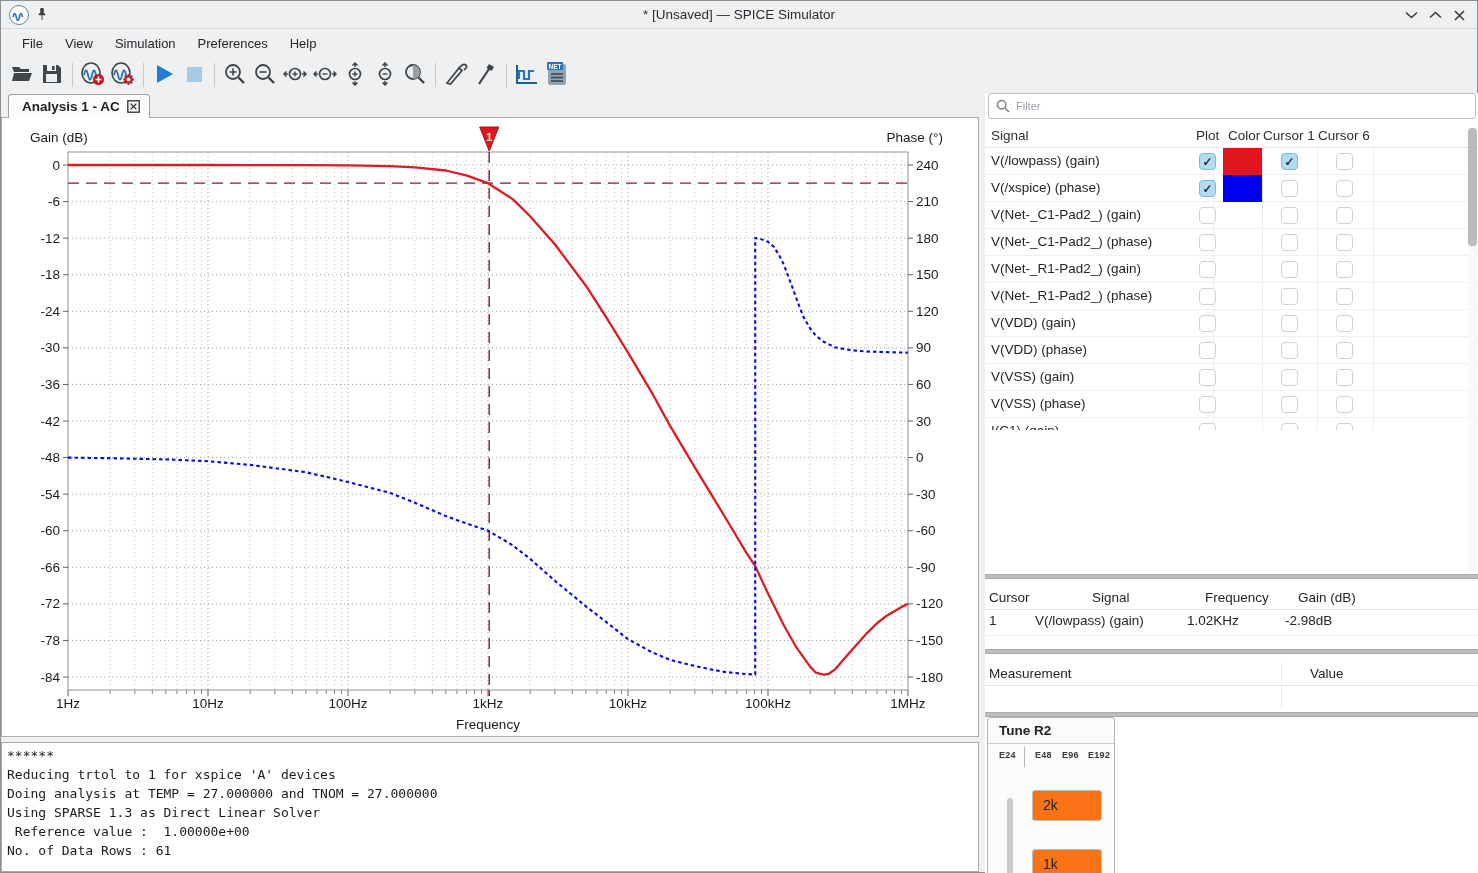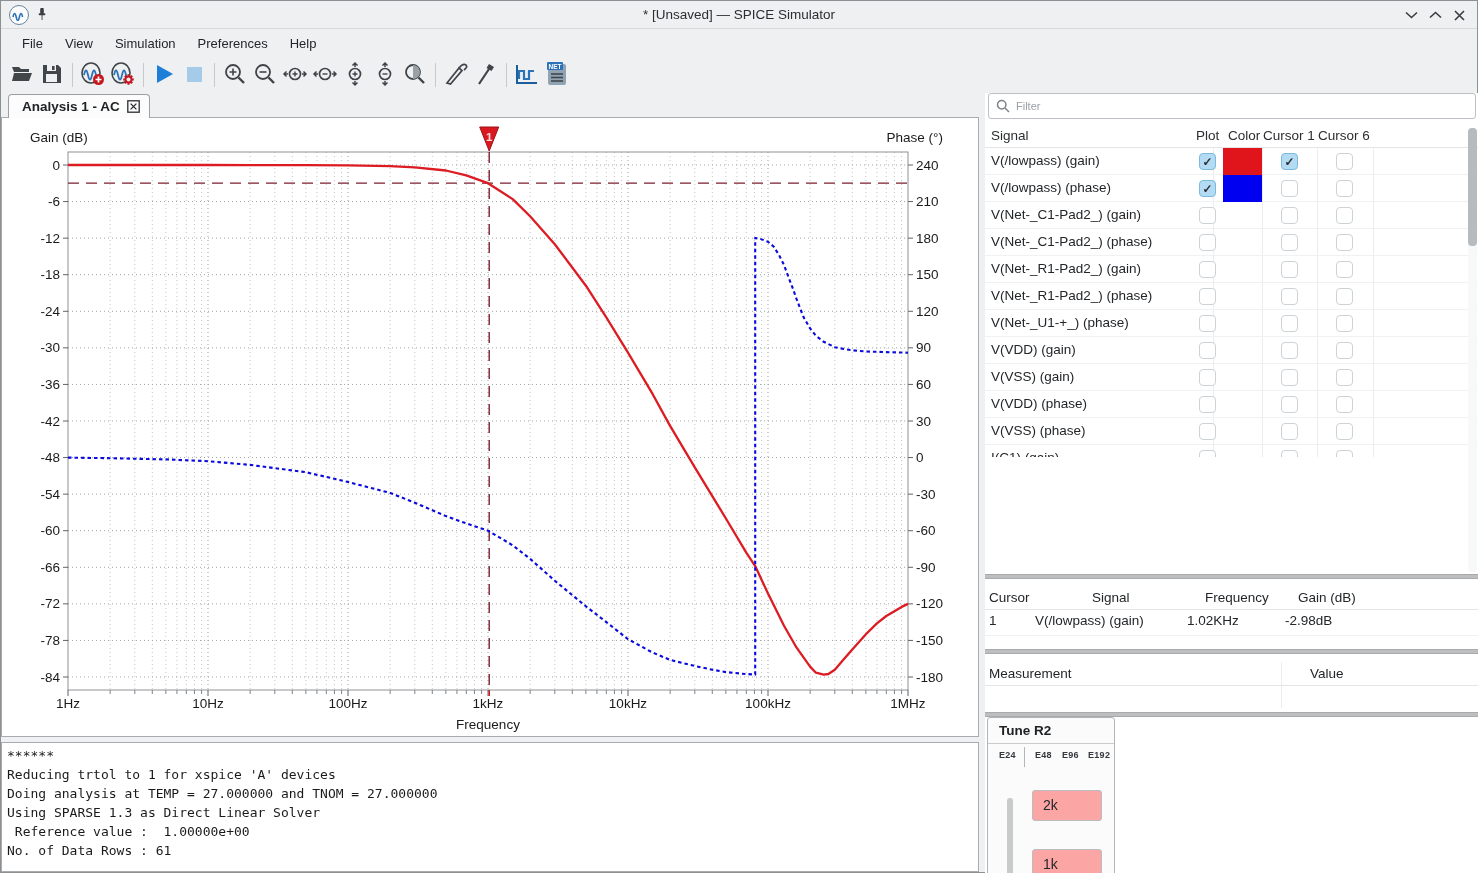--- a/index.html
+++ b/index.html
@@ -65,21 +65,21 @@
 
   
   #tune-area { position:absolute; left:0; top:529px; width:494px; height:252px; background:#fff; }
   #tune-panel { position:absolute; left:2px; top:0px; width:128px; height:252px; background:#fbfbfc; border:1px solid #b2b5b8; border-radius:3px; }
   #tune-title { height:26px; line-height:26px; padding-left:11px; font-weight:bold; font-size:13.5px; color:#202326; border-bottom:1px solid #c9cccf; }
   #tune-tabs { position:relative; height:26px; }
   .etab { position:absolute; top:6px; font-size:9px; font-weight:bold; color:#34383c; letter-spacing:0.3px; }
   #etab-div { position:absolute; left:36px; top:3px; width:1px; height:20px; background:#b4b7ba; }
   #tune-slider { position:absolute; left:15px; top:80px; width:14px; height:126px; }
   #slider-track-top { position:absolute; left:4px; top:0; width:6px; height:100%; background:#c9cacc; border-radius:3px; }
-  .tune-field { position:absolute; left:44px; width:70px; height:31px; background:#fca5a5; border:1px solid #b9bdc1; border-radius:3px; font-size:14px; line-height:29px; padding-left:10px; color:#232629; }
+  .tune-field { position:absolute; left:44px; width:70px; height:31px; background:#f97316; border:1px solid #b9bdc1; border-radius:3px; font-size:14px; line-height:29px; padding-left:10px; color:#232629; }
 </style>
 </head>
 <body>
 
 <div id="win">
 
   <div id="menubar">
       <div class="menu-item">File</div>
       <div class="menu-item">View</div>
       <div class="menu-item">Simulation</div>
@@ -507,21 +507,21 @@
             <div class="colline" style="left: 228px;"></div>
             <div class="colline" style="left: 277px;"></div>
             <div class="colline" style="left: 332px;"></div>
             <div class="colline" style="left: 388px;"></div>
             <div class="cb checked" style="left: 214px;">✓</div>
             <div class="swatch" style="left: 238px; background: rgb(224, 21, 27);"></div>
             <div class="cb checked" style="left: 296px;">✓</div>
             <div class="cb" style="left: 351px;"></div>
           </div>
           <div class="sig-row">
-            <span class="sig-name">V(/lowpass) (phase)</span>
+            <span class="sig-name">V(/xspice) (phase)</span>
             <div class="colline" style="left: 228px;"></div>
             <div class="colline" style="left: 277px;"></div>
             <div class="colline" style="left: 332px;"></div>
             <div class="colline" style="left: 388px;"></div>
             <div class="cb checked" style="left: 214px;">✓</div>
             <div class="swatch" style="left: 238px; background: rgb(0, 0, 240);"></div>
             <div class="cb" style="left: 296px;"></div>
             <div class="cb" style="left: 351px;"></div>
           </div>
           <div class="sig-row">
@@ -558,51 +558,41 @@
             <span class="sig-name">V(Net-_R1-Pad2_) (phase)</span>
             <div class="colline" style="left: 228px;"></div>
             <div class="colline" style="left: 277px;"></div>
             <div class="colline" style="left: 332px;"></div>
             <div class="colline" style="left: 388px;"></div>
             <div class="cb" style="left: 214px;"></div>
             <div class="cb" style="left: 296px;"></div>
             <div class="cb" style="left: 351px;"></div>
           </div>
           <div class="sig-row">
-            <span class="sig-name">V(Net-_U1-+_) (phase)</span>
-            <div class="colline" style="left: 228px;"></div>
-            <div class="colline" style="left: 277px;"></div>
-            <div class="colline" style="left: 332px;"></div>
-            <div class="colline" style="left: 388px;"></div>
-            <div class="cb" style="left: 214px;"></div>
-            <div class="cb" style="left: 296px;"></div>
-            <div class="cb" style="left: 351px;"></div>
-          </div>
-          <div class="sig-row">
             <span class="sig-name">V(VDD) (gain)</span>
             <div class="colline" style="left: 228px;"></div>
             <div class="colline" style="left: 277px;"></div>
             <div class="colline" style="left: 332px;"></div>
             <div class="colline" style="left: 388px;"></div>
             <div class="cb" style="left: 214px;"></div>
             <div class="cb" style="left: 296px;"></div>
             <div class="cb" style="left: 351px;"></div>
           </div>
           <div class="sig-row">
+            <span class="sig-name">V(VDD) (phase)</span>
+            <div class="colline" style="left: 228px;"></div>
+            <div class="colline" style="left: 277px;"></div>
+            <div class="colline" style="left: 332px;"></div>
+            <div class="colline" style="left: 388px;"></div>
+            <div class="cb" style="left: 214px;"></div>
+            <div class="cb" style="left: 296px;"></div>
+            <div class="cb" style="left: 351px;"></div>
+          </div>
+          <div class="sig-row">
             <span class="sig-name">V(VSS) (gain)</span>
-            <div class="colline" style="left: 228px;"></div>
-            <div class="colline" style="left: 277px;"></div>
-            <div class="colline" style="left: 332px;"></div>
-            <div class="colline" style="left: 388px;"></div>
-            <div class="cb" style="left: 214px;"></div>
-            <div class="cb" style="left: 296px;"></div>
-            <div class="cb" style="left: 351px;"></div>
-          </div>
-          <div class="sig-row">
-            <span class="sig-name">V(VDD) (phase)</span>
             <div class="colline" style="left: 228px;"></div>
             <div class="colline" style="left: 277px;"></div>
             <div class="colline" style="left: 332px;"></div>
             <div class="colline" style="left: 388px;"></div>
             <div class="cb" style="left: 214px;"></div>
             <div class="cb" style="left: 296px;"></div>
             <div class="cb" style="left: 351px;"></div>
           </div>
           <div class="sig-row">
             <span class="sig-name">V(VSS) (phase)</span>

